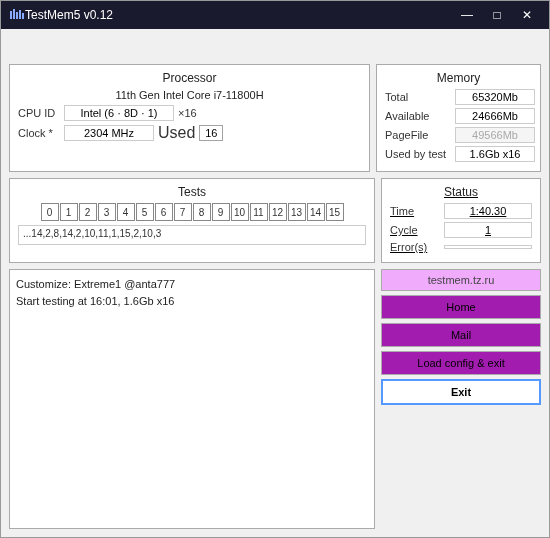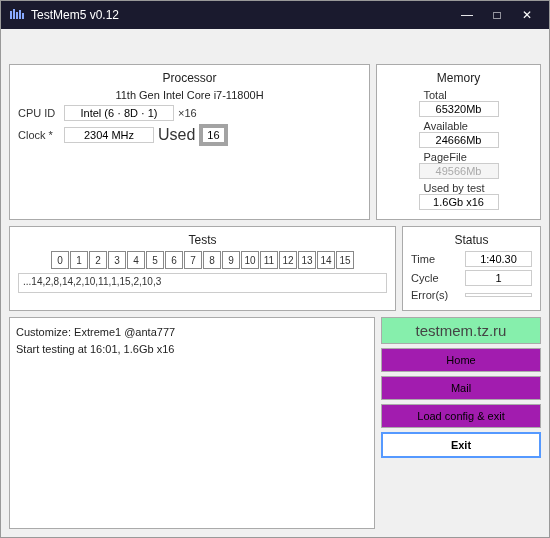--- a/index.html
+++ b/index.html
@@ -25,21 +25,21 @@
       height: 28px;
       display: flex;
       align-items: center;
       padding: 0 8px;
       justify-content: space-between;
       flex-shrink: 0;
     }
     .title-bar-left {
       display: flex;
       align-items: center;
-      gap: 6px;
+      gap: 0;
     }
     .title-icon {
       width: 16px;
       height: 16px;
       display: flex;
       align-items: center;
     }
     .title-text {
       font-size: 12px;
     }
@@ -115,21 +115,20 @@
     }
     .memory-panel {
       width: 165px;
     }
     .mem-row {
       display: flex;
       align-items: center;
       justify-content: space-between;
       margin-bottom: 3px;
       font-size: 11px;
-      flex-direction: column;
     }
     .mem-label {
       color: #333;
       min-width: 70px;
     }
     .mem-value {
       border: 1px solid #ccc;
       background: white;
       padding: 1px 4px;
       font-size: 11px;
@@ -170,21 +169,22 @@
     }
     .tests-log {
       border: 1px solid #ccc;
       background: white;
       padding: 2px 4px;
       font-size: 10px;
       color: #333;
       min-height: 20px;
     }
     .status-panel {
-      width: 139px;
+      width: 160px;
+      text-decoration: underline;
     }
     .status-row {
       display: flex;
       align-items: center;
       gap: 4px;
       margin-bottom: 3px;
       font-size: 11px;
     }
     .status-label {
       min-width: 50px;
@@ -214,24 +214,24 @@
     }
     .right-panel {
       width: 160px;
       display: flex;
       flex-direction: column;
       gap: 4px;
     }
     .site-label {
       text-align: center;
       color: #444;
-      font-size: 15px;
+      font-size: 11px;
       padding: 4px;
       border: 1px solid #aaa;
-      background: #86efac;
+      background: #f0abfc;
     }
     .action-btn {
       width: 100%;
       padding: 5px 8px;
       background: #a21caf;
       border: 1px solid #aaa;
       cursor: pointer;
       font-size: 11px;
       text-align: center;
     }
@@ -242,21 +242,21 @@
     }
     .x16-label {
       font-size: 11px;
       color: #333;
     }
     .used-label {
       font-size: 16px;
       color: #333;
     }
     .used-value {
-      border: 4px solid #a3a3a3;
+      border: 1px solid #a3a3a3;
       background: white;
       padding: 1px 4px;
       font-size: 11px;
       min-width: 24px;
       text-align: center;
     }
   </style>
 </head>
 <body>
 

